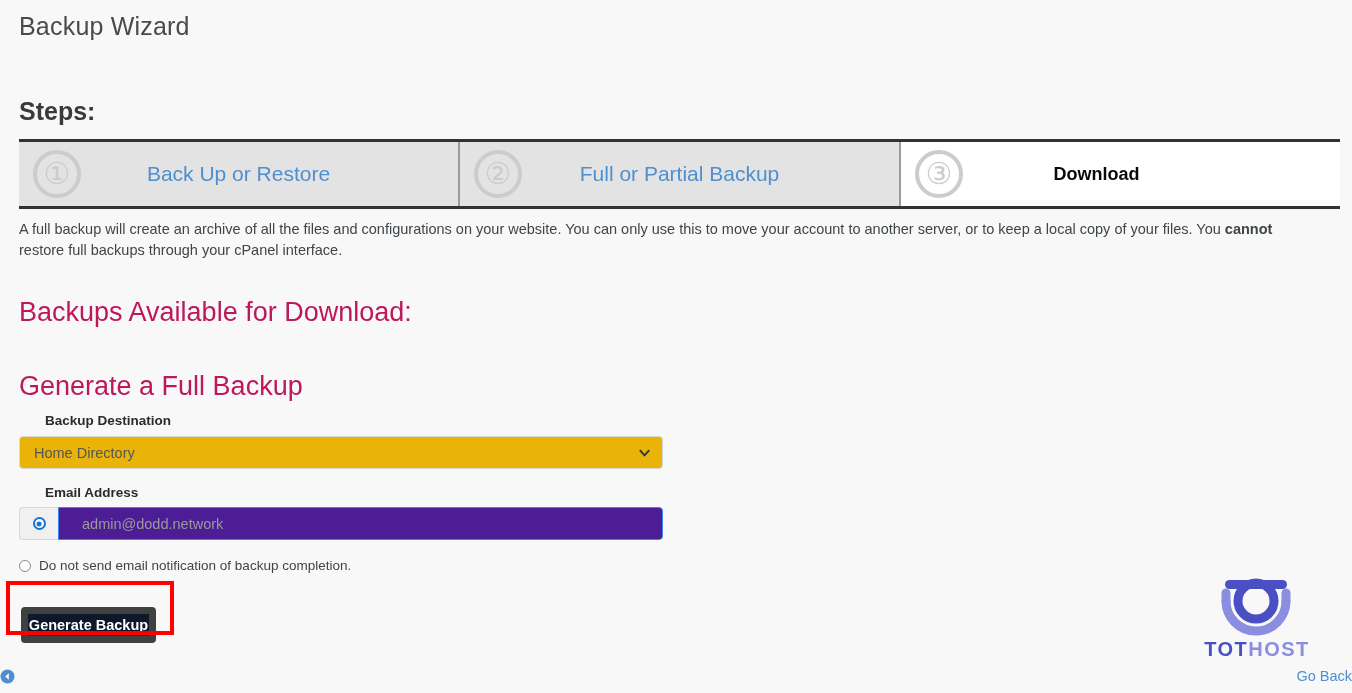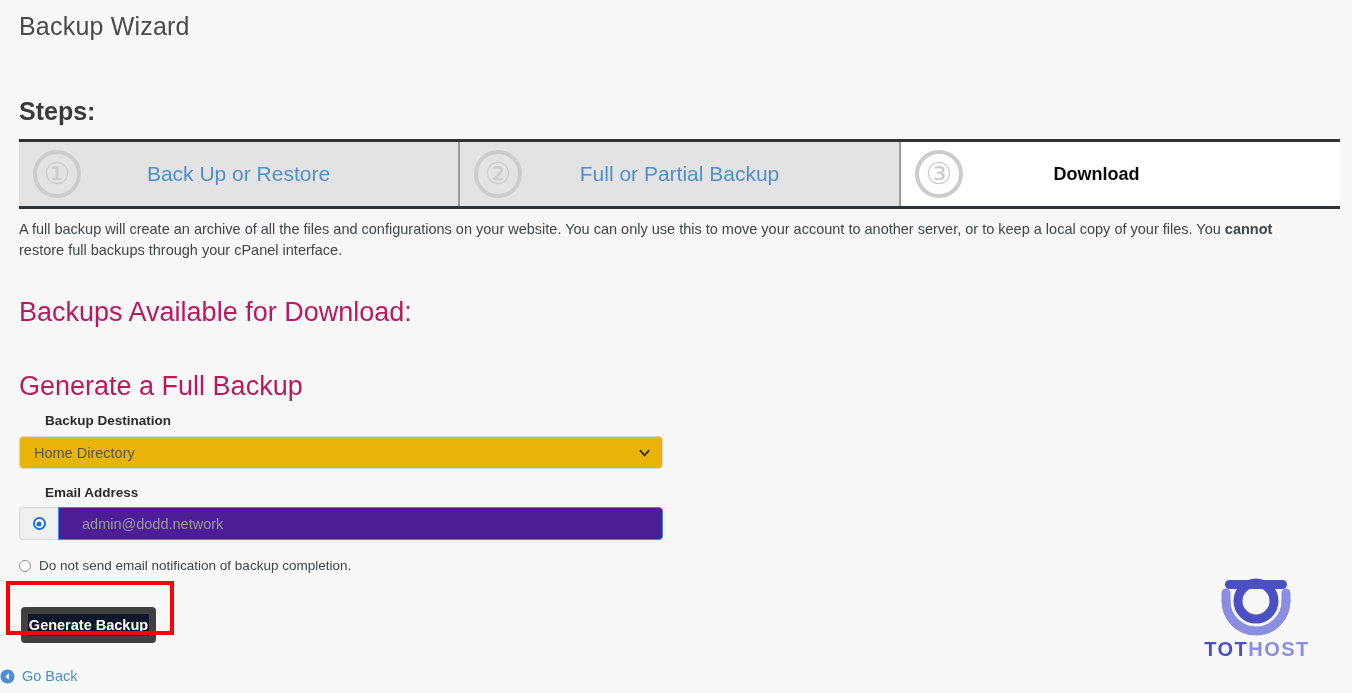--- a/index.html
+++ b/index.html
@@ -290,21 +290,21 @@
   }
 
   
   .go-back {
     position: absolute;
     left: 0;
     top: 668px;
     width: 1352px;
     display: flex;
     align-items: center;
-    justify-content: flex-start;
+    justify-content: space-between;
     gap: 7px;
     font-size: 14.5px;
     color: #4f8fd0;
   }
   .go-back-icon { width: 15px; height: 15px; display: block; flex: none; }
 
   
   .logo {
     position: absolute;
     left: 1176px;

